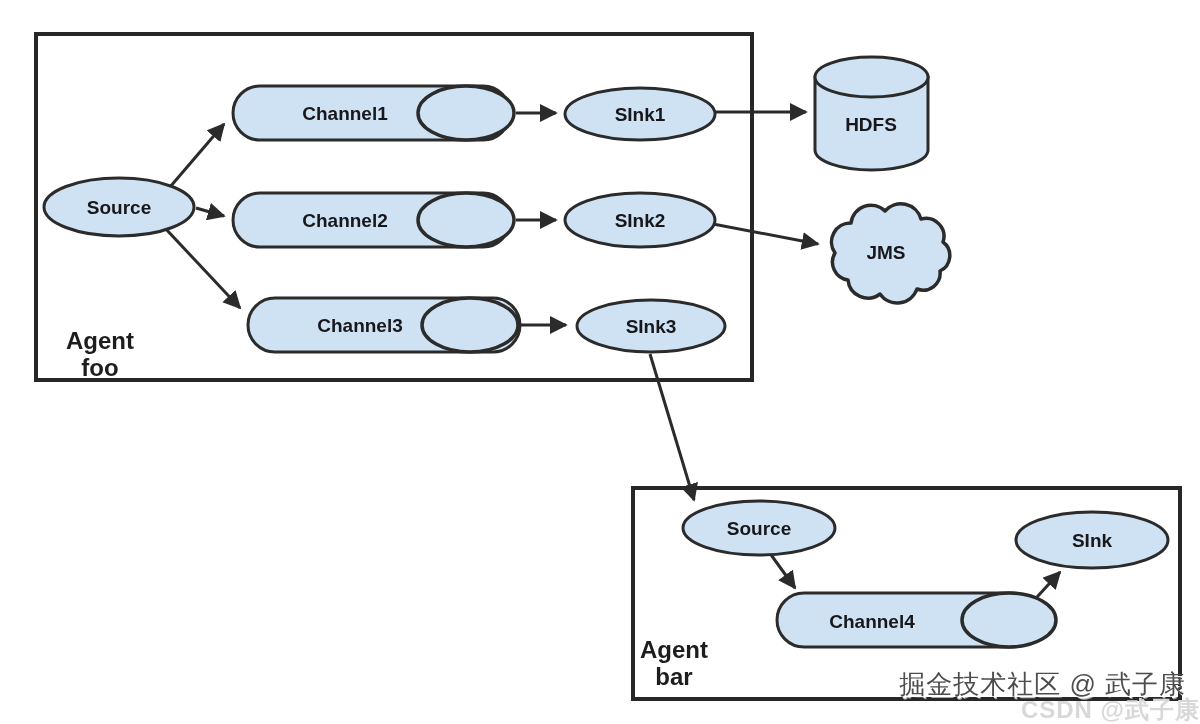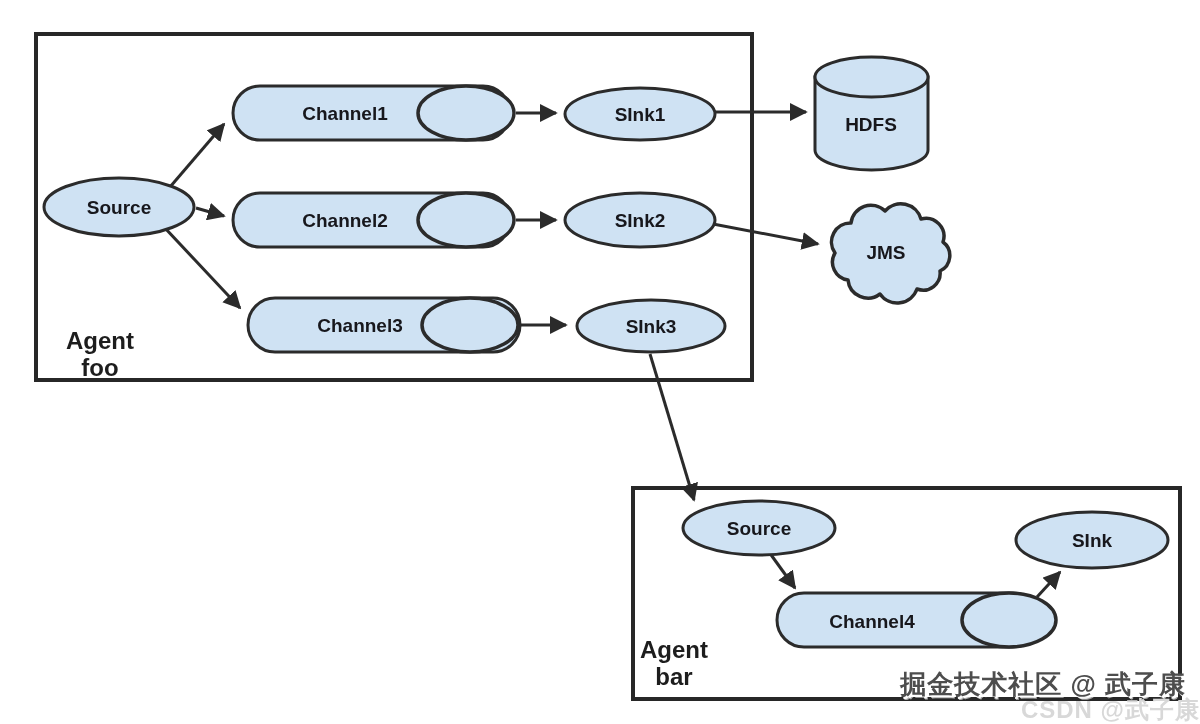--- a/index.html
+++ b/index.html
@@ -29,21 +29,21 @@
     font-size:19px;font-weight:bold;fill:var(--label-color);
     text-anchor:middle;
   }
   .agent-label{
     font-family:"Liberation Sans", sans-serif;
     font-size:24px;font-weight:600;fill:#1d1d1d;
     text-anchor:middle;
   }
   .watermark-primary{
     position:absolute;top:667px;right:14px;
-    font-size:26px;font-weight:bold;letter-spacing:1px;
+    font-size:26px;font-weight:normal;letter-spacing:1px;
     color:var(--watermark-primary);
     text-shadow:2px 2px 0 rgba(255,255,255,.95), 3px 3px 0 rgba(255,255,255,.6);
     white-space:nowrap;
   }
   .watermark-secondary{
     position:absolute;top:694px;right:0px;
     font-size:24px;font-weight:bold;letter-spacing:1px;
     color:var(--watermark-secondary);
     white-space:nowrap;
   }

